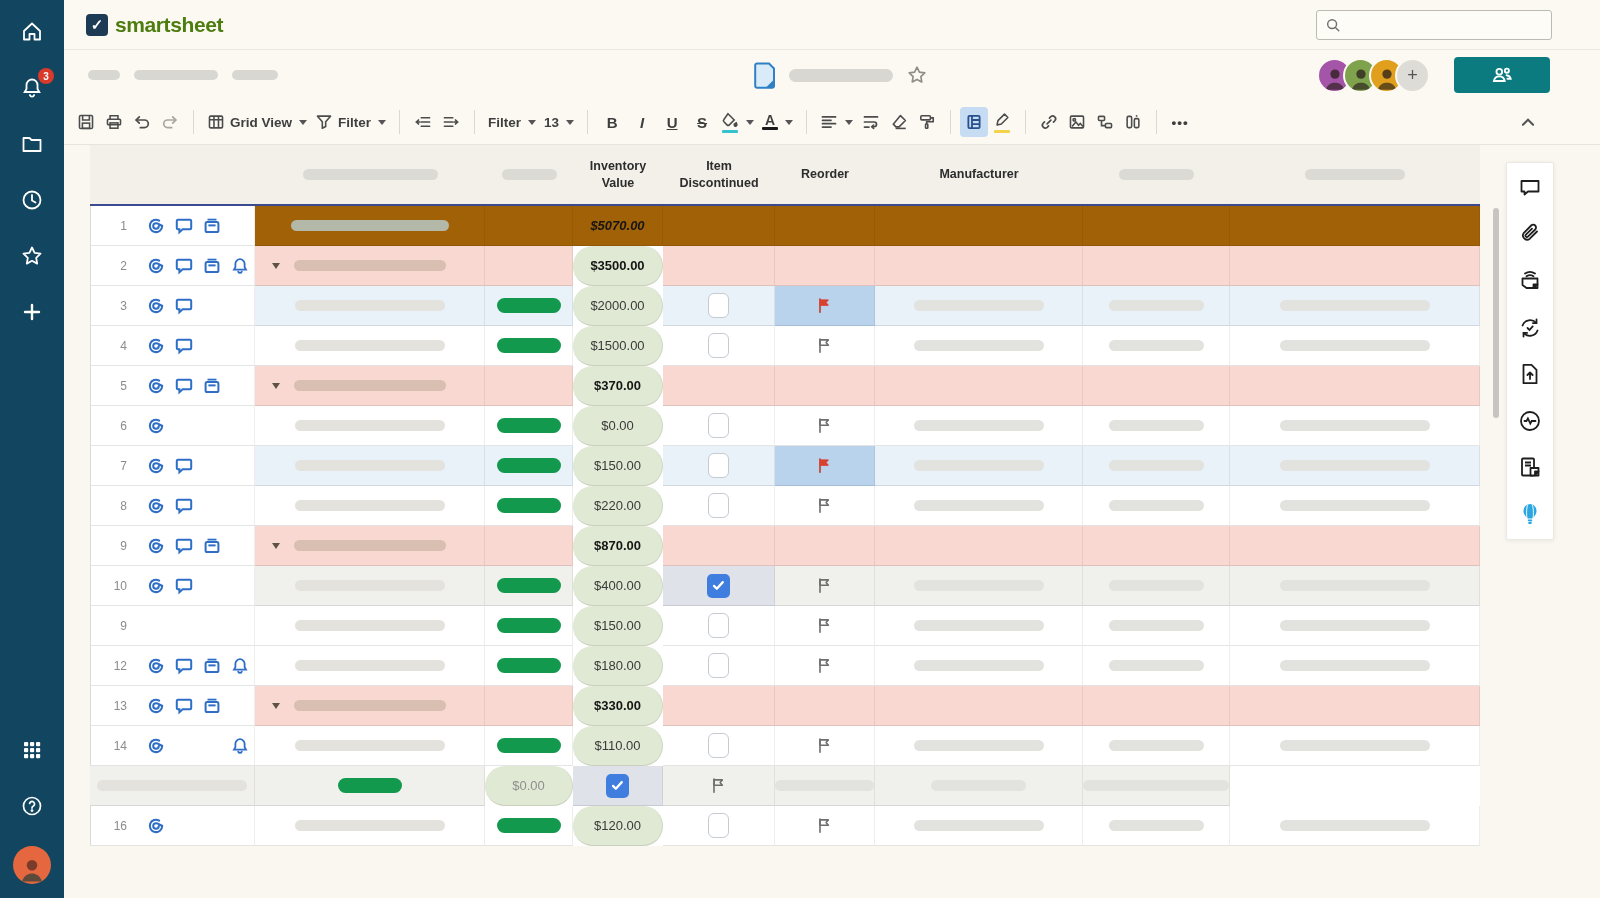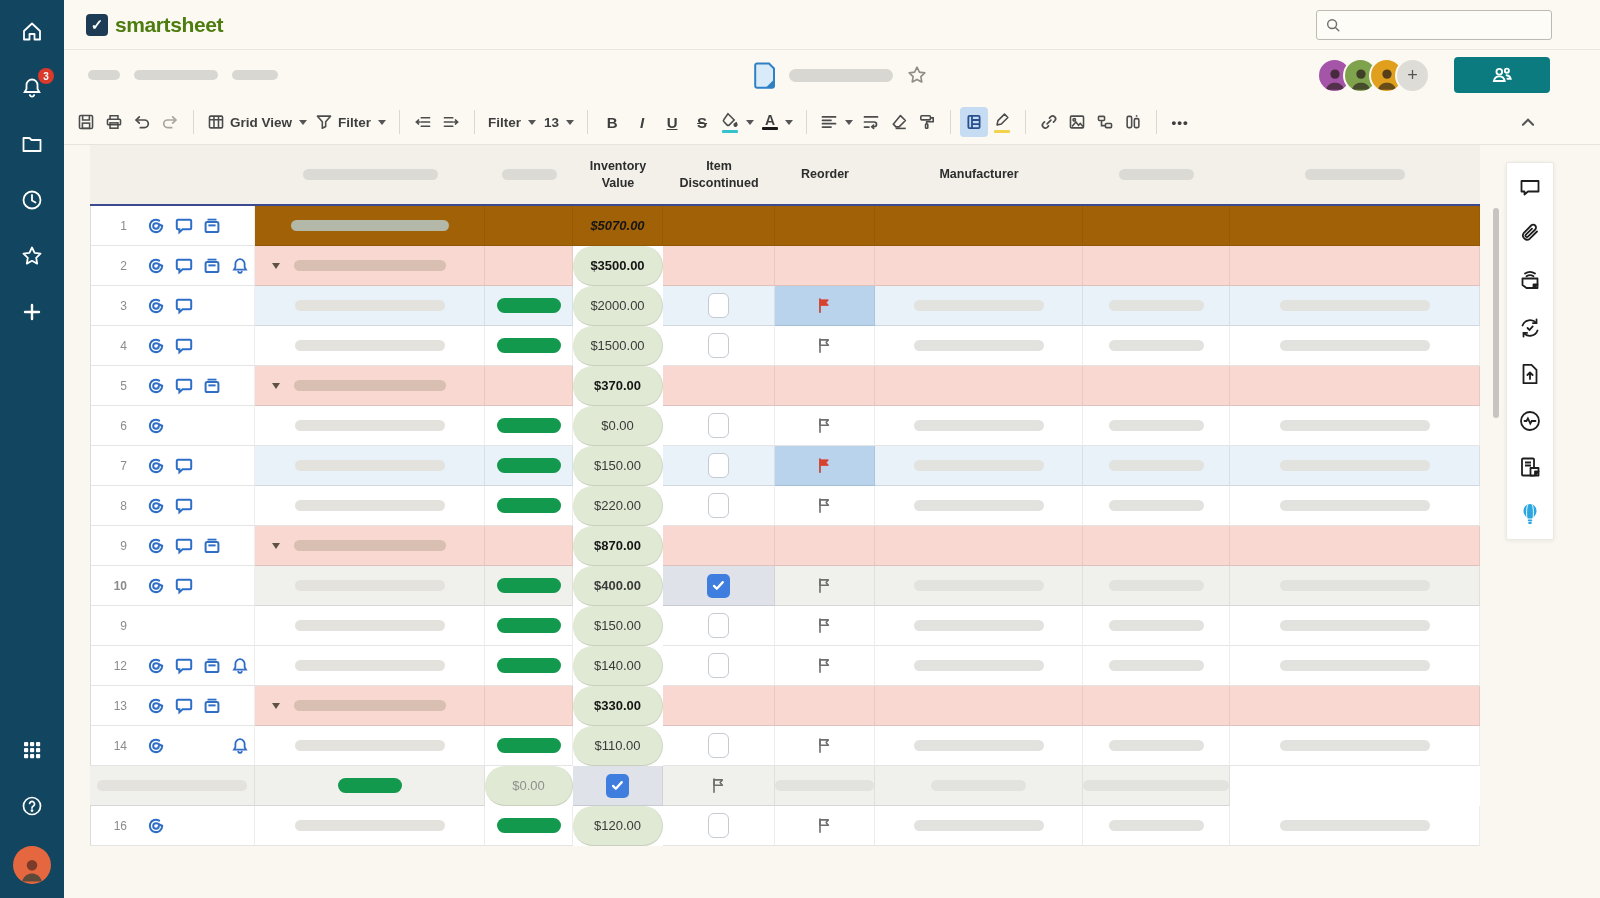--- a/index.html
+++ b/index.html
@@ -875,21 +875,21 @@
         <div class="cell bg-parent"></div>
         <div class="cell bg-inv">
           <span class="val val-bold">$870.00</span>
         </div>
         <div class="cell bg-parent"></div>
         <div class="cell bg-parent"></div>
         <div class="cell bg-parent"></div>
         <div class="cell bg-parent"></div>
         <div class="cell bg-parent"></div>
       </div>
-      <div class="grid-row" style="grid-template-columns: 165px 230px 88px 90px 112px 100px 208px 147px 250px; font-weight: bold;">
+      <div class="grid-row" style="grid-template-columns: 165px 230px 88px 90px 112px 100px 208px 147px 250px;">
         <div class="cell cell-rowhdr">
           <span class="row-num">10</span>
           <span class="row-icon" style="left: 56px;">
             <svg viewBox="0 0 18 18" fill="none" stroke="#2e6ec6" stroke-width="2" stroke-linecap="round">
               <path d="M15.2 9a6.2 6.2 0 1 1-3-5.4"></path>
               <path d="M11.8 9a2.8 2.8 0 1 1-2.8-2.8c2.4 0 3.2 1.5 6.2 2.6"></path>
             </svg>
           </span>
           <span class="row-icon" style="left: 84px;">
             <svg viewBox="0 0 18 18">
@@ -993,21 +993,21 @@
             </svg>
           </span>
         </div>
         <div class="cell">
           <span class="ph ph-child"></span>
         </div>
         <div class="cell">
           <span class="status-pill"></span>
         </div>
         <div class="cell bg-inv">
-          <span class="val">$140.00</span>
+          <span class="val">$180.00</span>
         </div>
         <div class="cell">
           <span class="cb"></span>
         </div>
         <div class="cell">
           <span class="flag">
             <svg viewBox="0 0 17 17" fill="none" stroke="#6e6e6e" stroke-width="1.6" stroke-linejoin="round">
               <path d="M4 2v13.2" stroke-linecap="round"></path>
               <path d="M4 2.9h8.3l-2.2 2.7 2.2 2.7H4z"></path>
             </svg>

